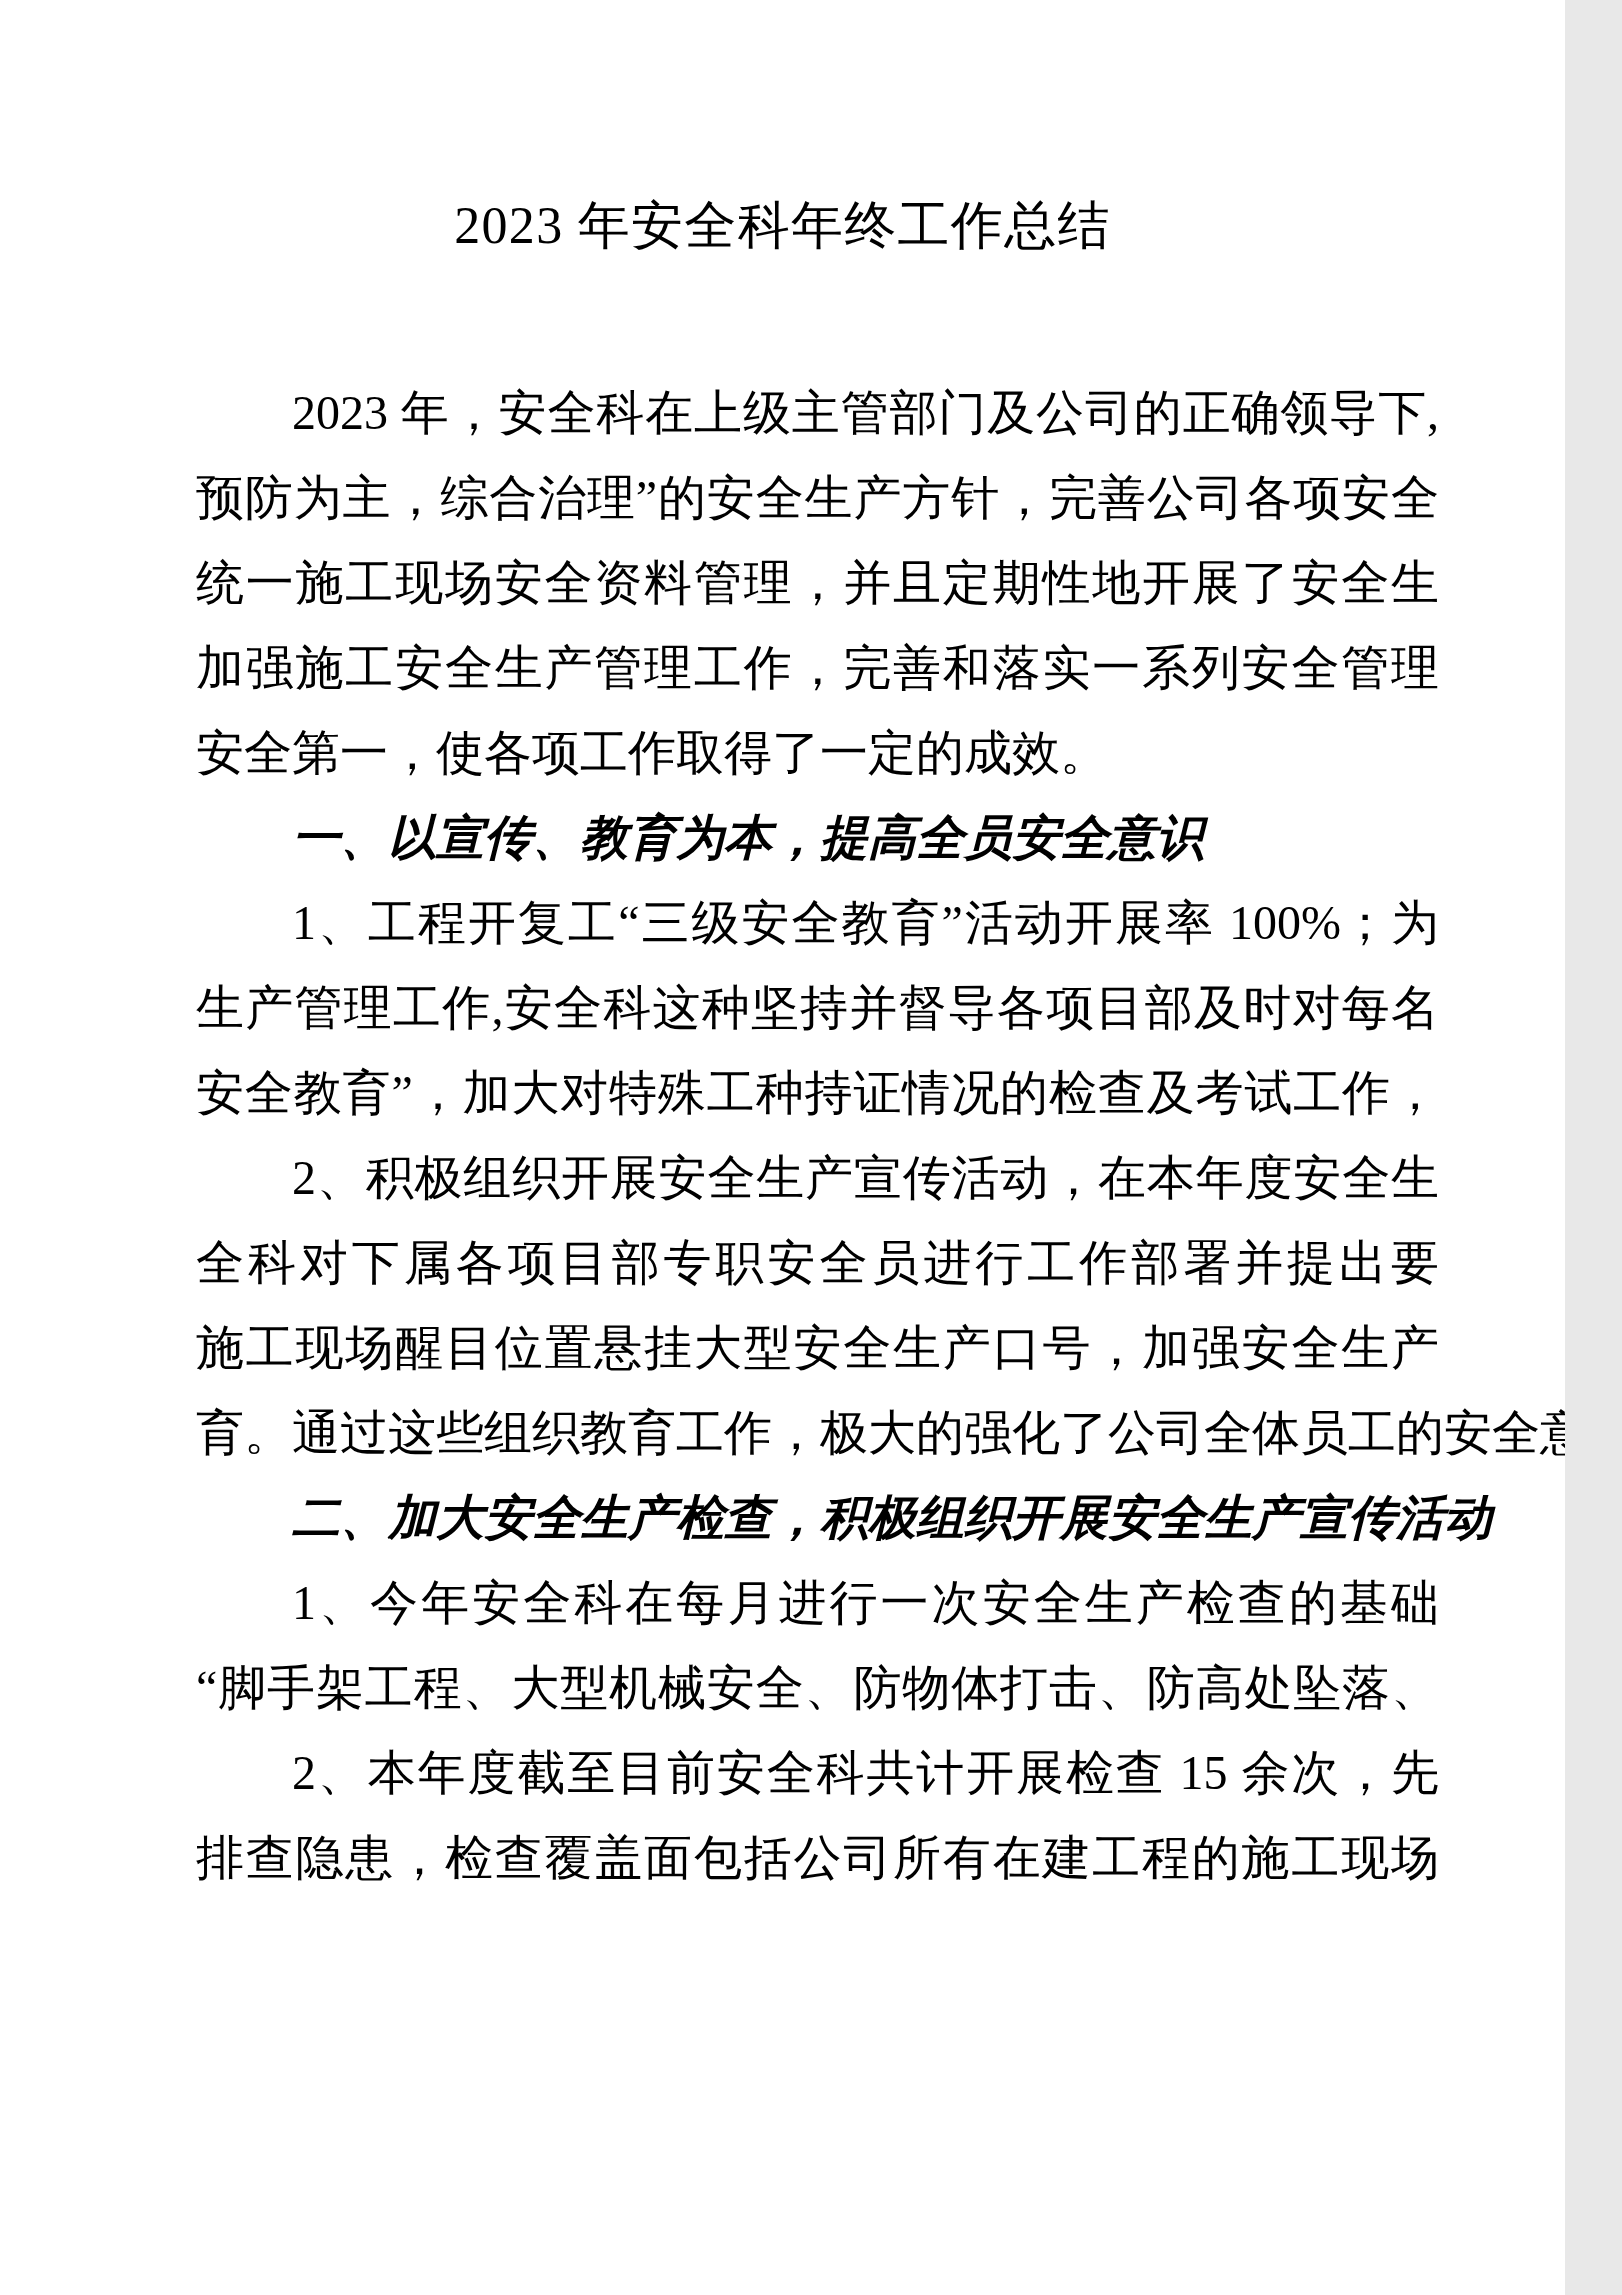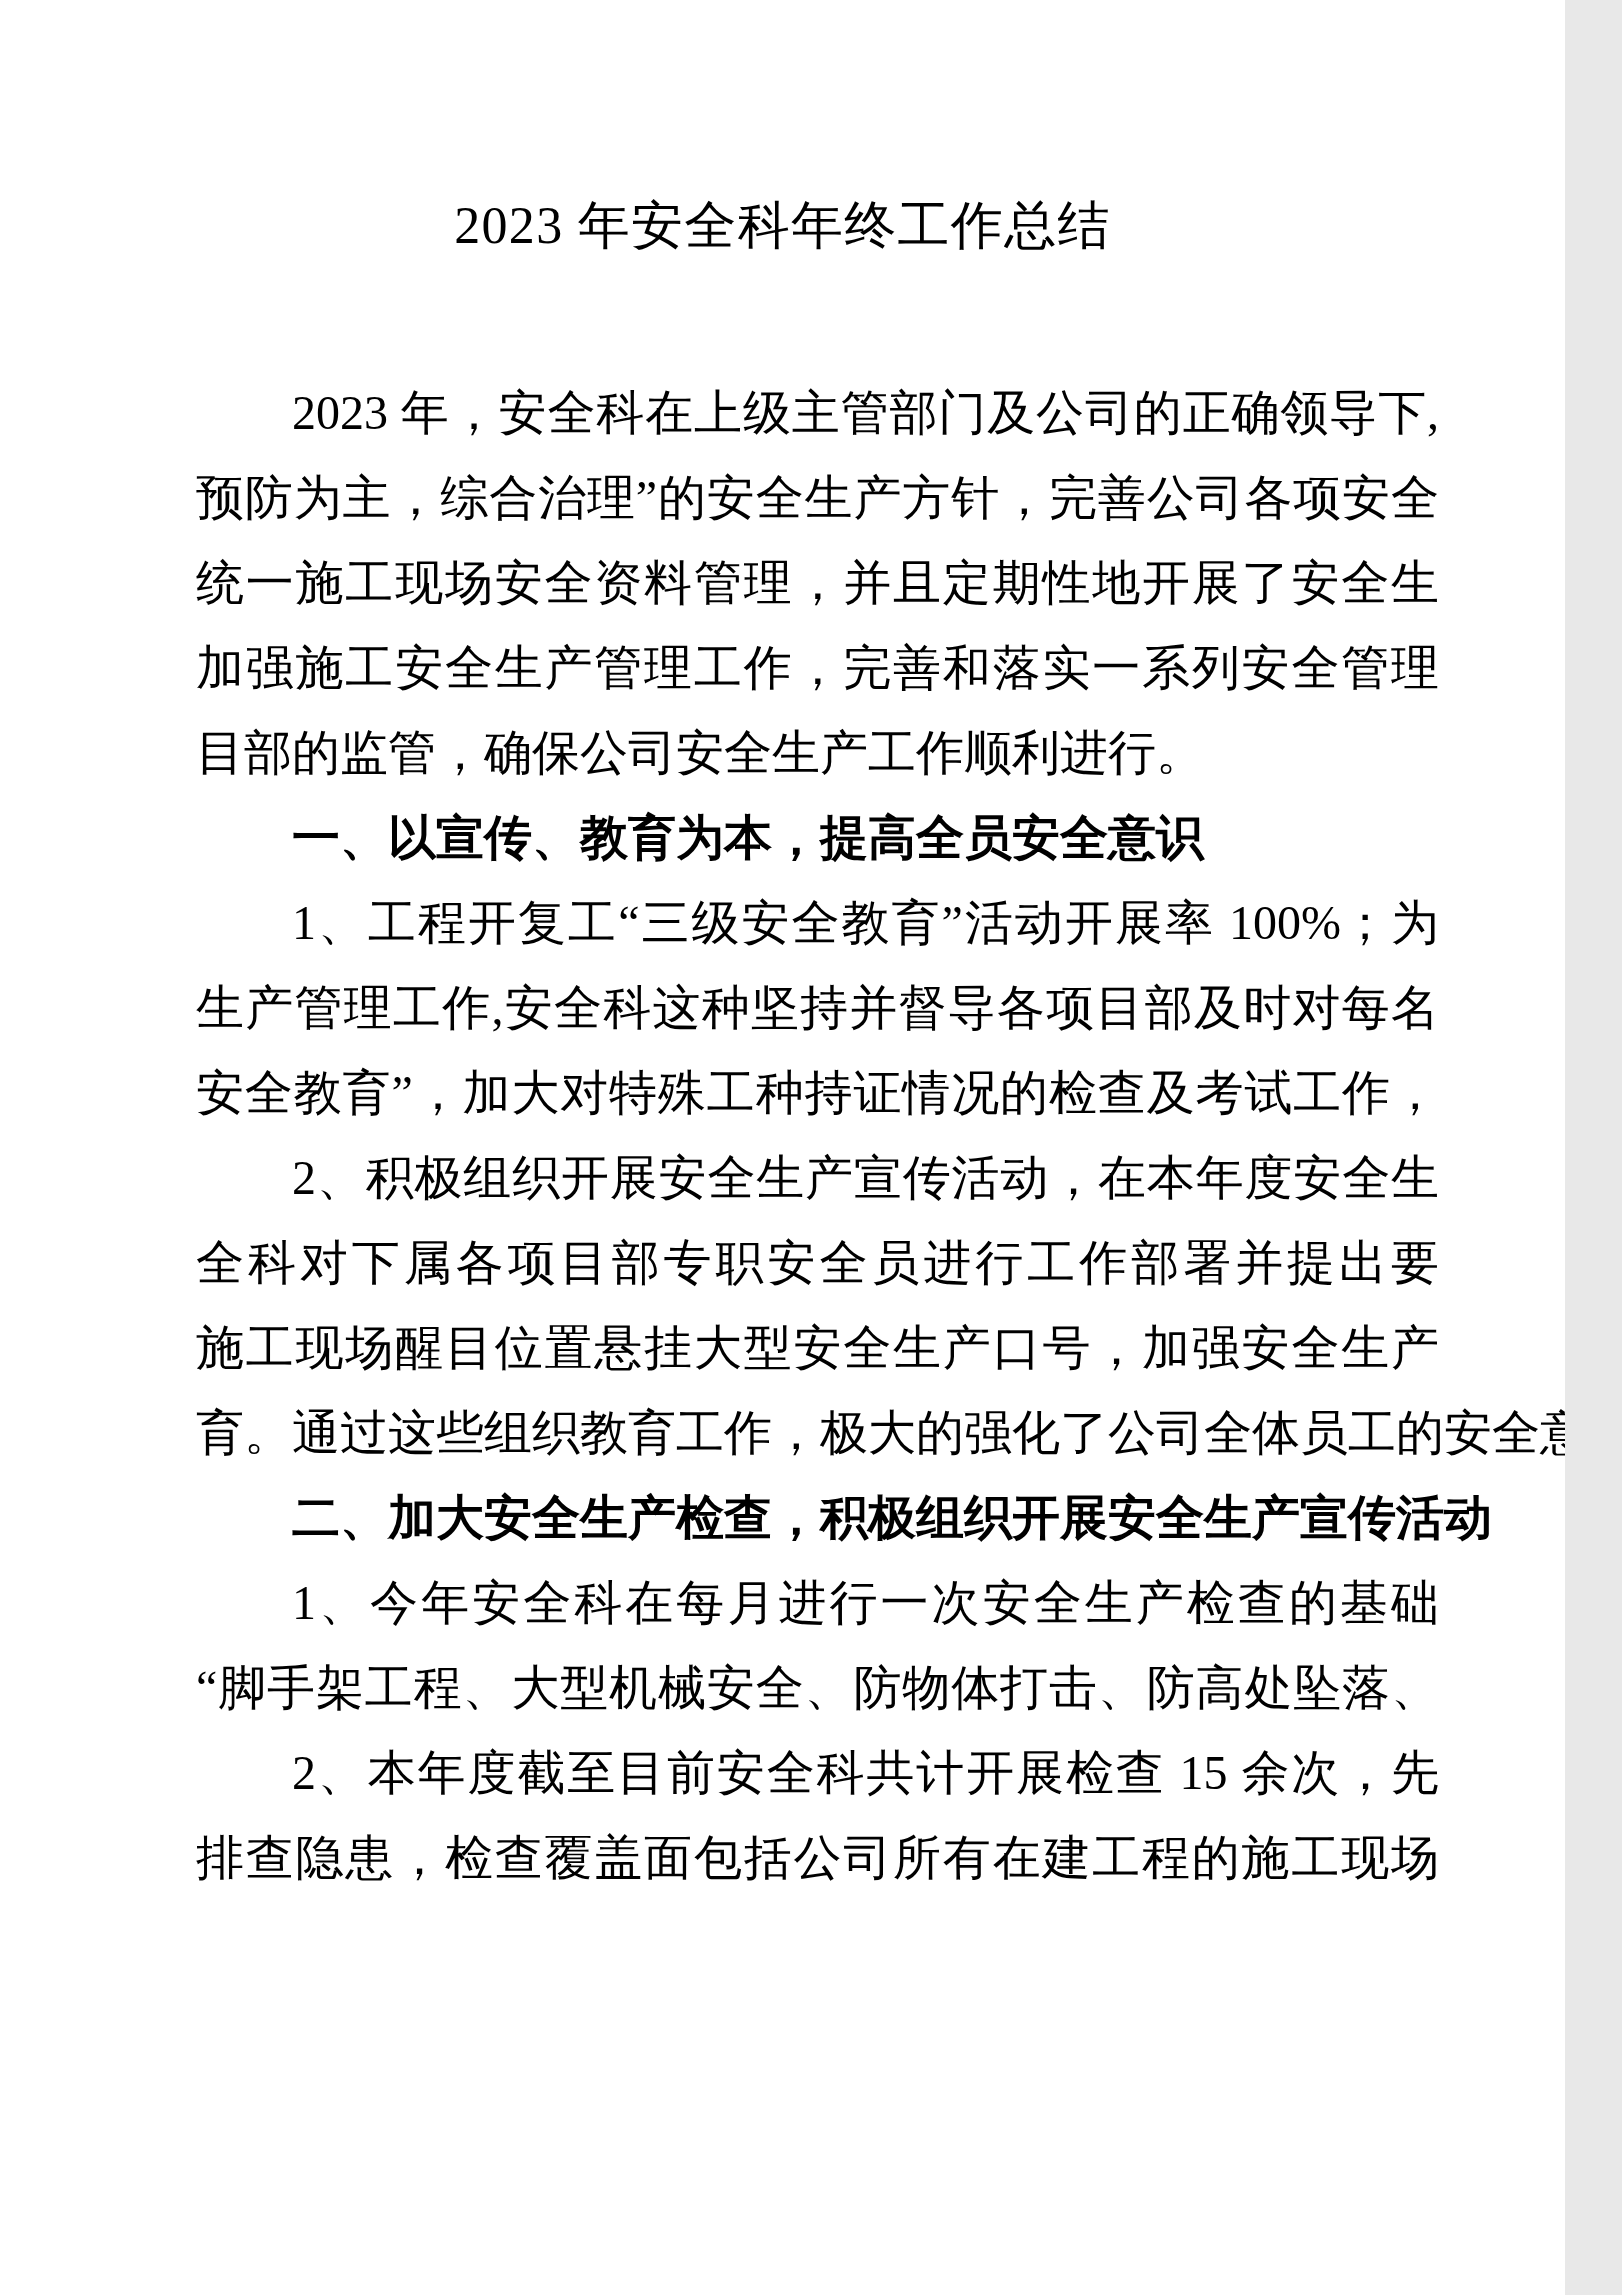--- a/index.html
+++ b/index.html
@@ -34,33 +34,33 @@
     height: 85px;
     line-height: 85px;
     font-size: 48px;
     text-align: justify;
     text-justify: inter-ideograph;
     white-space: nowrap;
   }
   .line.j  { text-align-last: justify; white-space: normal; overflow: hidden; }
   .line.nj { text-align-last: left; }
   .line.first { text-indent: 96px; }
-  .line.bold  { font-weight: 700; }
+  .line.bold  { font-weight: 700; font-style: italic; }
 </style>
 </head>
 <body>
 
 <div class="page">
   <div class="doc-title">2023 年安全科年终工作总结</div>
   <div class="doc-body">
       <div class="line first j">2023 年，安全科在上级主管部门及公司的正确领导下,坚持“安全第一，</div>
       <div class="line j">预防为主，综合治理”的安全生产方针，完善公司各项安全管理制度，规范</div>
       <div class="line j">统一施工现场安全资料管理，并且定期性地开展了安全生产检查活动，通过</div>
       <div class="line j">加强施工安全生产管理工作，完善和落实一系列安全管理措施，加强对各项</div>
-      <div class="line nj">目部的监管，确保公司安全生产工作顺利进行。</div>
+      <div class="line nj">安全第一，使各项工作取得了一定的成效。</div>
       <div class="line first bold nj">一、以宣传、教育为本，提高全员安全意识</div>
       <div class="line first j">1、工程开复工“三级安全教育”活动开展率 100%；为进一步加强安全</div>
       <div class="line j">生产管理工作,安全科这种坚持并督导各项目部及时对每名职工进行“三级</div>
       <div class="line j">安全教育”，加大对特殊工种持证情况的检查及考试工作，坚持各项目部落</div>
       <div class="line first j">2、积极组织开展安全生产宣传活动，在本年度安全生产月的前期，安</div>
       <div class="line j">全科对下属各项目部专职安全员进行工作部署并提出要求，要求各项目部</div>
       <div class="line j">施工现场醒目位置悬挂大型安全生产口号，加强安全生产月的职工安全教</div>
       <div class="line nj">育。通过这些组织教育工作，极大的强化了公司全体员工的安全意识。</div>
       <div class="line first bold nj">二、加大安全生产检查，积极组织开展安全生产宣传活动</div>
       <div class="line first j">1、今年安全科在每月进行一次安全生产检查的基础上，还先后进行了</div>

